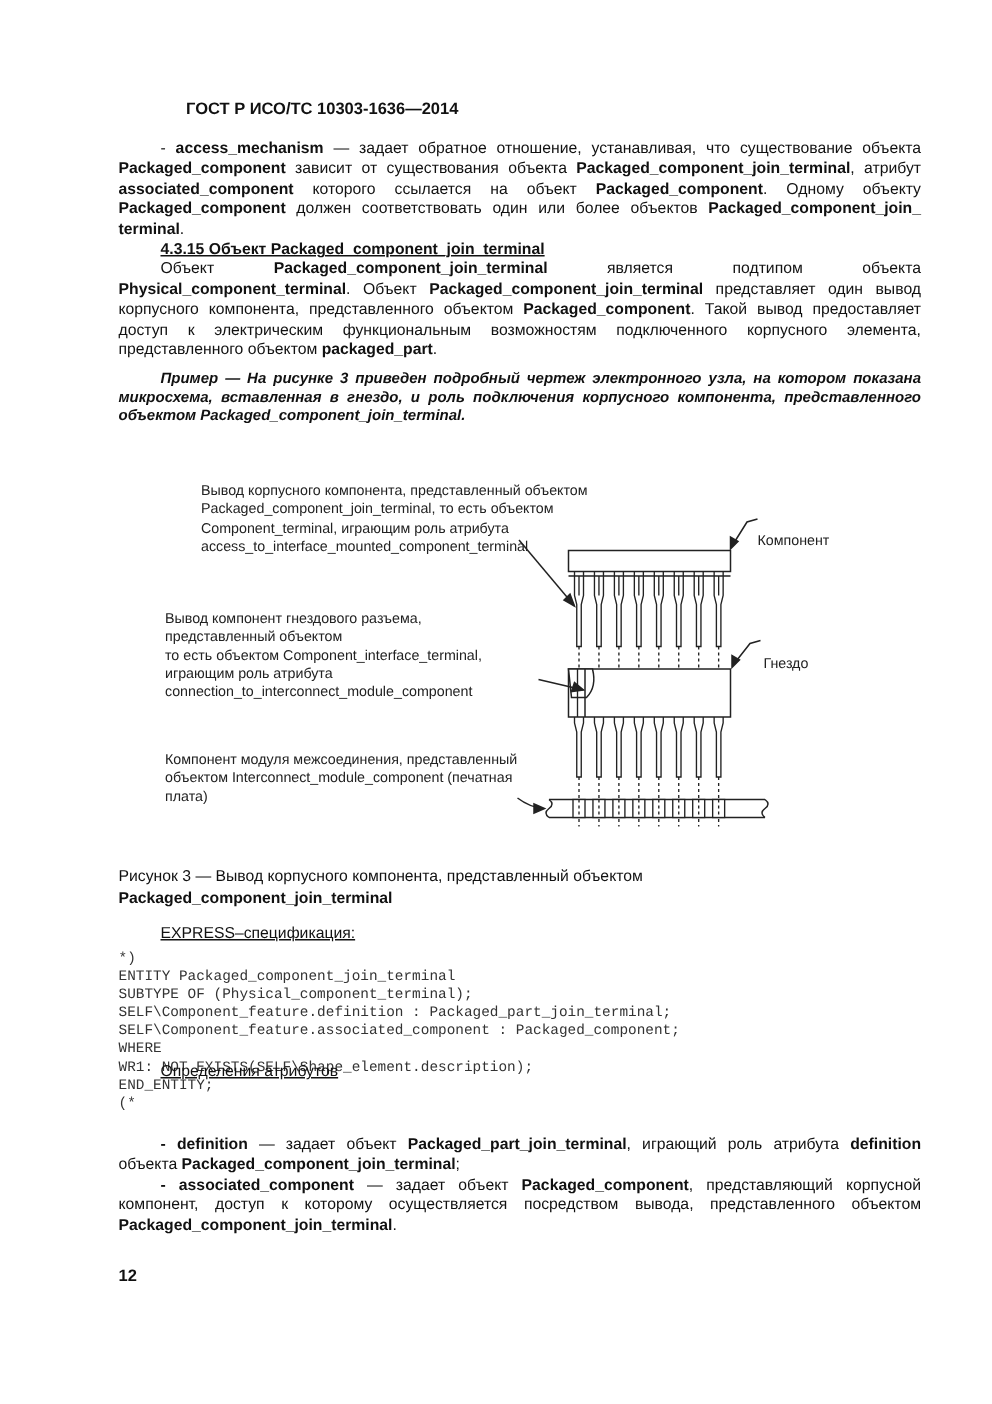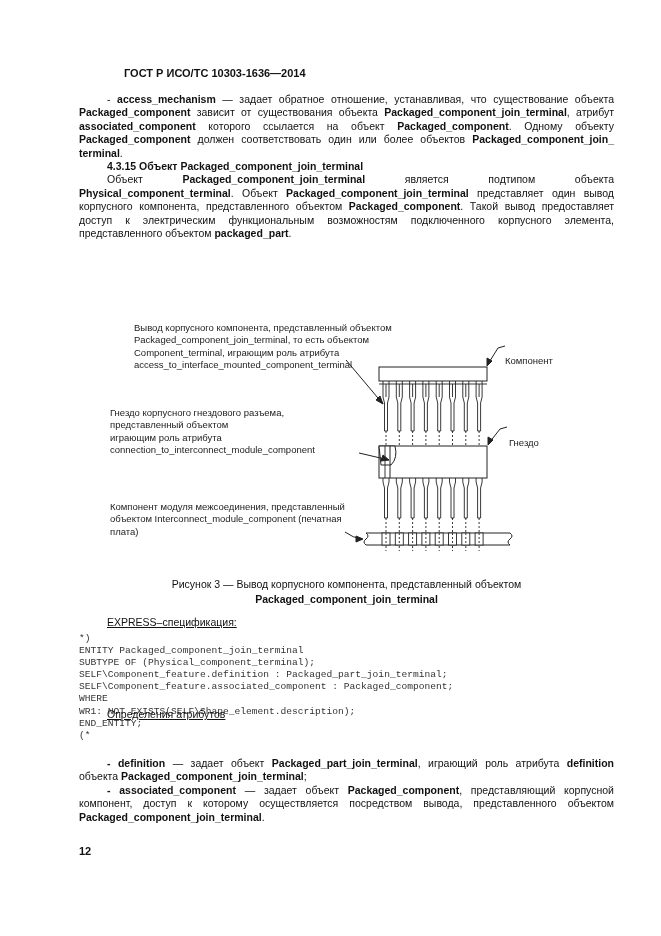--- a/index.html
+++ b/index.html
@@ -13,28 +13,28 @@
   }
   .text-block {
     position: absolute; left: 79px; width: 535px;
     font-size: 10.5px; line-height: 13.4px; text-align: justify;
   }
   .text-block p { margin: 0; text-indent: 28px; }
   .text-block b { font-weight: bold; }
   .example {
     font-style: italic; font-weight: bold; font-size: 10px; line-height: 12.4px;
   }
-  .heading { font-weight: bold; text-indent: 28px; margin: 0; }
+  .heading { font-weight: bold; text-indent: 28px; margin: 0; text-decoration: underline; }
   .figure { position: absolute; left: 100px; top: 300px; width: 480px; height: 260px; }
   .fig-label {
     position: absolute; font-size: 9.5px; line-height: 12.3px; color: #222; white-space: nowrap; margin-top: 15px;
   }
   .caption {
     position: absolute; left: 79px; width: 535px; top: 577px;
-    text-align: center; font-size: 10.5px; line-height: 14.5px;
+    font-size: 10.5px; line-height: 14.5px;
   }
   .caption .b { font-weight: bold; }
   .underline-title {
     position: absolute; left: 107px; font-size: 10.5px; text-decoration: underline;
   }
   .code {
     position: absolute; left: 79px; top: 633px;
     font-family: "Liberation Mono", monospace; font-size: 9.6px; line-height: 12.1px;
     color: #333; white-space: pre; margin: 0;
   }
@@ -44,32 +44,34 @@
 </style>
 </head>
 <body>
 
 <div class="page-header">ГОСТ Р ИСО/ТС 10303-1636—2014</div>
 
 <div class="text-block" style="top:93px;">
   <p><span>- </span><b>access_mechanism</b><span> — задает обратное отношение, устанавливая, что существование объекта </span><b>Packaged_component</b><span> зависит от существования объекта </span><b>Packaged_component_join_terminal</b><span>, атрибут </span><b>associated_component</b><span> которого ссылается на объект </span><b>Packaged_component</b><span>. Одному объекту </span><b>Packaged_component</b><span> должен соответствовать один или более объектов </span><b>Packaged_component_join_ terminal</b><span>.</span></p>
   <p class="heading">4.3.15 Объект Packaged_component_join_terminal</p>
   <p><span>Объект </span><b>Packaged_component_join_terminal</b><span> является подтипом объекта </span><b>Physical_component_terminal</b><span>. Объект </span><b>Packaged_component_join_terminal</b><span> представляет один вывод корпусного компонента, представленного объектом </span><b>Packaged_component</b><span>. Такой вывод предоставляет доступ к электрическим функциональным возможностям подключенного корпусного элемента, представленного объектом </span><b>packaged_part</b><span>.</span></p>
+  <p class="example" style="margin-top:7px;">Пример — На рисунке 3 приведен подробный чертеж электронного узла, на котором показана микросхема, вставленная в гнездо, и роль подключения корпусного компонента, представленного объектом Packaged_component_join_terminal.</p>
 </div>
 
 <div class="figure">
   <div class="fig-label" style="left:34px; top:7px;">
     <div>Вывод корпусного компонента, представленный объектом</div>
     <div>Packaged_component_join_terminal, то есть объектом</div>
     <div>Component_terminal, играющим роль атрибута</div>
     <div>access_to_interface_mounted_component_terminal</div>
   </div>
   <div class="fig-label" style="left:10px; top:92px;">
-    <div>Гнездо корпусного гнездового разъема,</div>
+    <div>Вывод компонент гнездового разъема,</div>
     <div>представленный объектом</div>
+    <div>то есть объектом Component_interface_terminal,</div>
     <div>играющим роль атрибута</div>
     <div>connection_to_interconnect_module_component</div>
   </div>
   <div class="fig-label" style="left:10px; top:186px;">
     <div>Компонент модуля межсоединения, представленный</div>
     <div>объектом Interconnect_module_component (печатная</div>
     <div>плата)</div>
   </div>
   <div class="fig-label" style="left:405px; top:40px;">Компонент</div>
   <div class="fig-label" style="left:409px; top:122px;">Гнездо</div>

